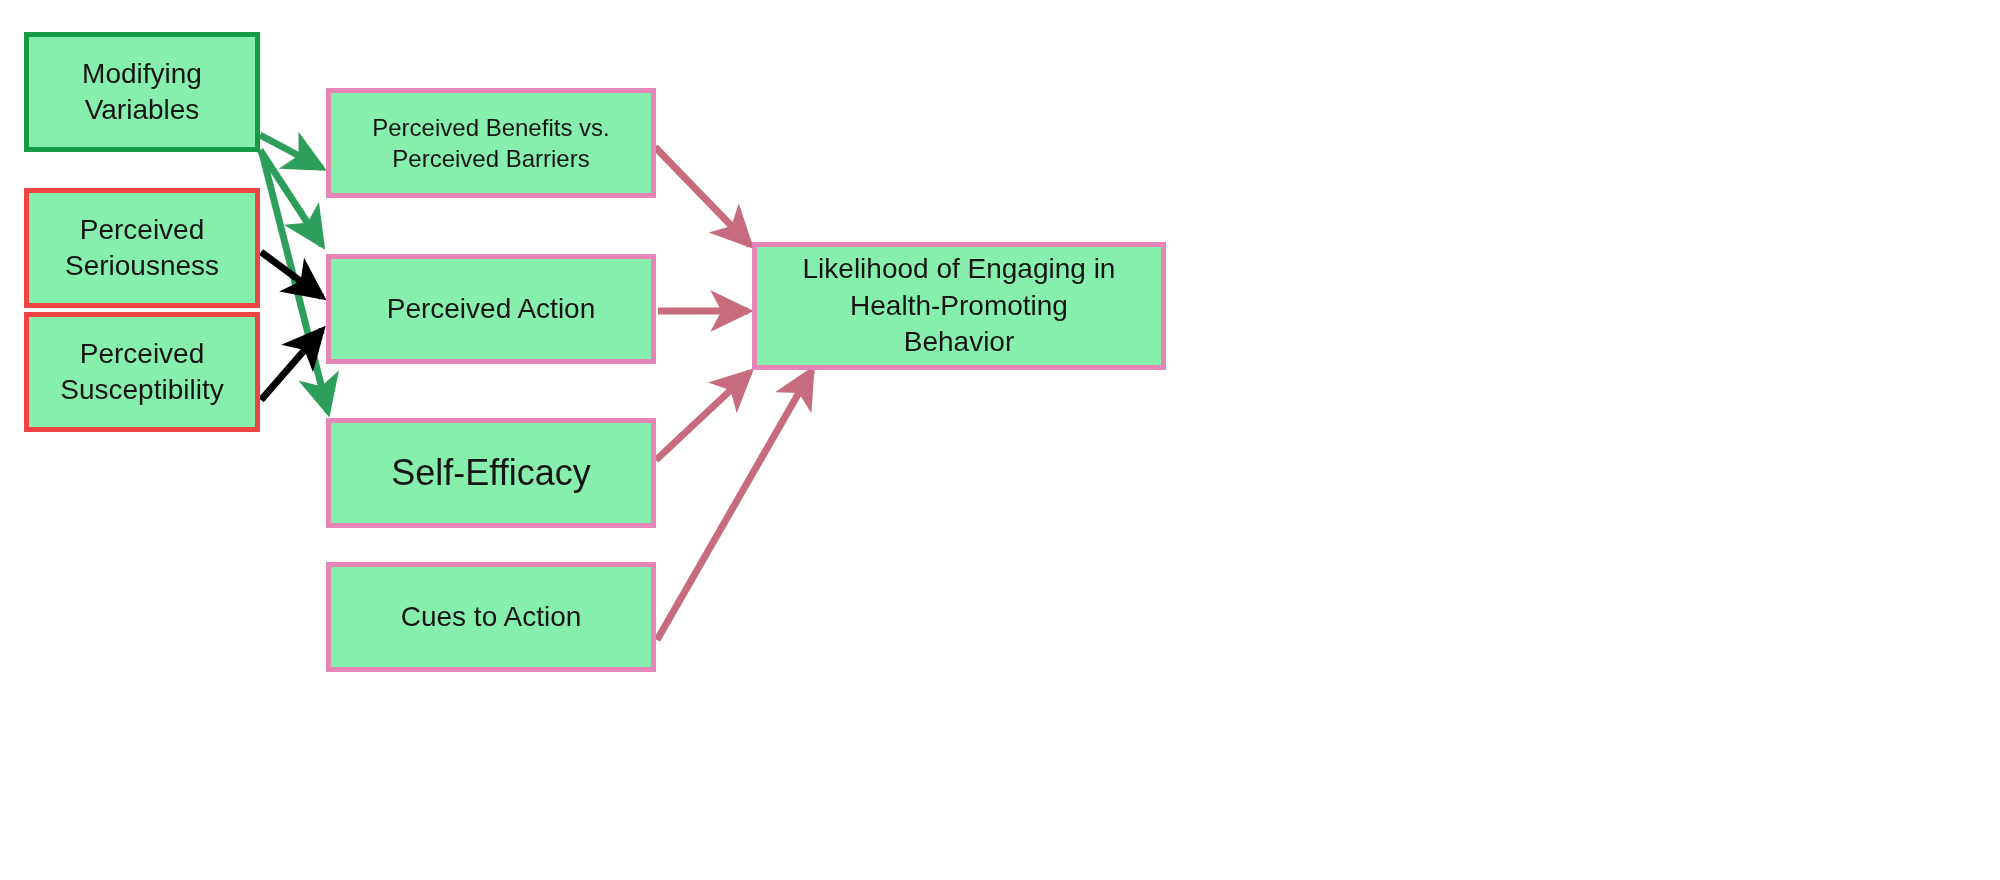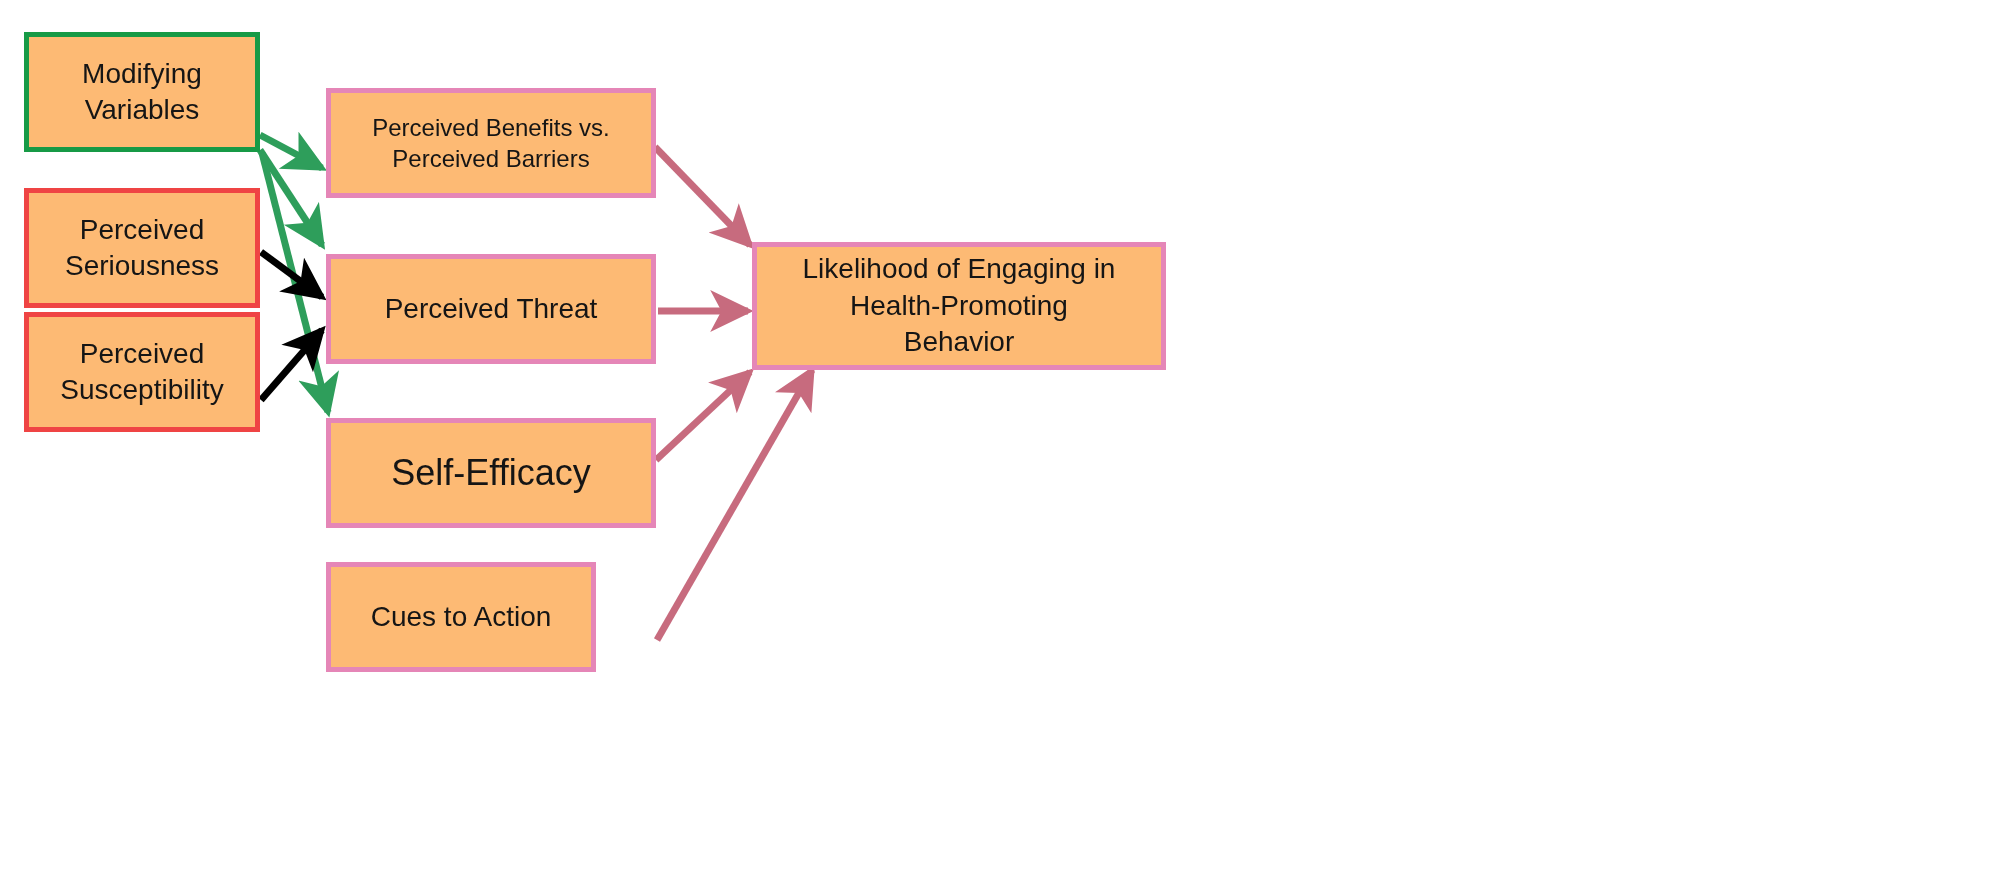--- a/index.html
+++ b/index.html
@@ -21,21 +21,21 @@
     position: absolute;
     left: 0;
     top: 0;
     width: 2000px;
     height: 880px;
     pointer-events: none;
   }
   .node {
     position: absolute;
     box-sizing: border-box;
-    background: #fdba74;
+    background: #86efac;
     display: flex;
     align-items: center;
     justify-content: center;
     text-align: center;
     color: #151515;
     line-height: 1.30;
     z-index: 3;
   }
   .node .label {
     display: block;
@@ -46,21 +46,21 @@
   .node-black  { border: 5px solid #ef4444; }
   .node-pink   { border: 5px solid #E586B7; }
 
   .n-modifying      { left: 24px;  top: 32px;  width: 236px; height: 120px; font-size: 28px; }
   .n-seriousness    { left: 24px;  top: 188px; width: 236px; height: 120px; font-size: 28px; }
   .n-susceptibility { left: 24px;  top: 312px; width: 236px; height: 120px; font-size: 28px; }
 
   .n-benefits  { left: 326px; top: 88px;  width: 330px; height: 110px; font-size: 24px; }
   .n-threat    { left: 326px; top: 254px; width: 330px; height: 110px; font-size: 28px; }
   .n-efficacy  { left: 326px; top: 418px; width: 330px; height: 110px; font-size: 36px; }
-  .n-cues      { left: 326px; top: 562px; width: 270px; height: 110px; font-size: 28px; }
+  .n-cues      { left: 326px; top: 562px; width: 330px; height: 110px; font-size: 28px; }
 
   .n-likelihood { left: 752px; top: 242px; width: 414px; height: 128px; font-size: 28px; }
 </style>
 </head>
 <body>
 
 <div id="canvas">
 
   <svg class="edges" viewBox="0 0 2000 880" xmlns="http://www.w3.org/2000/svg">
     <defs>
@@ -120,21 +120,21 @@
     <span class="label">Perceived
 Susceptibility</span>
   </div>
 
   <div class="node node-pink n-benefits">
     <span class="label">Perceived Benefits vs.
 Perceived Barriers</span>
   </div>
 
   <div class="node node-pink n-threat">
-    <span class="label">Perceived Threat</span>
+    <span class="label">Perceived Action</span>
   </div>
 
   <div class="node node-pink n-efficacy">
     <span class="label">Self-Efficacy</span>
   </div>
 
   <div class="node node-pink n-cues">
     <span class="label">Cues to Action</span>
   </div>
 

